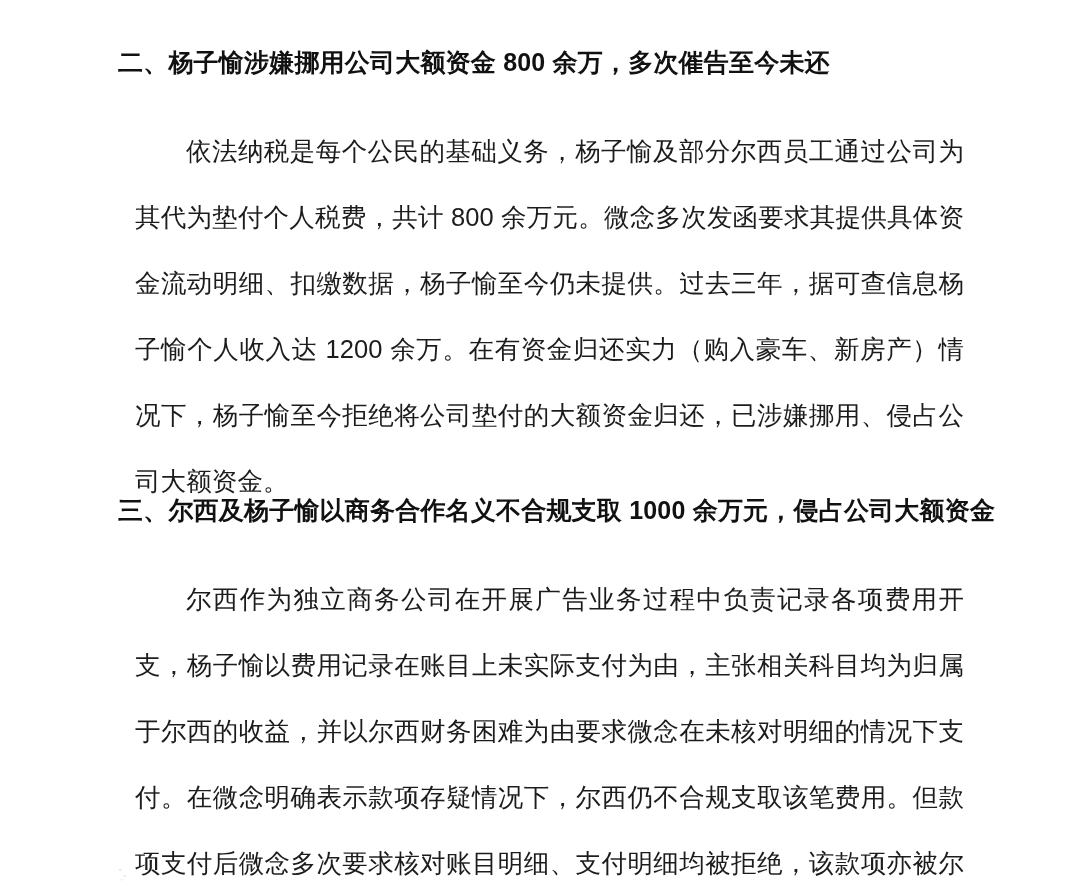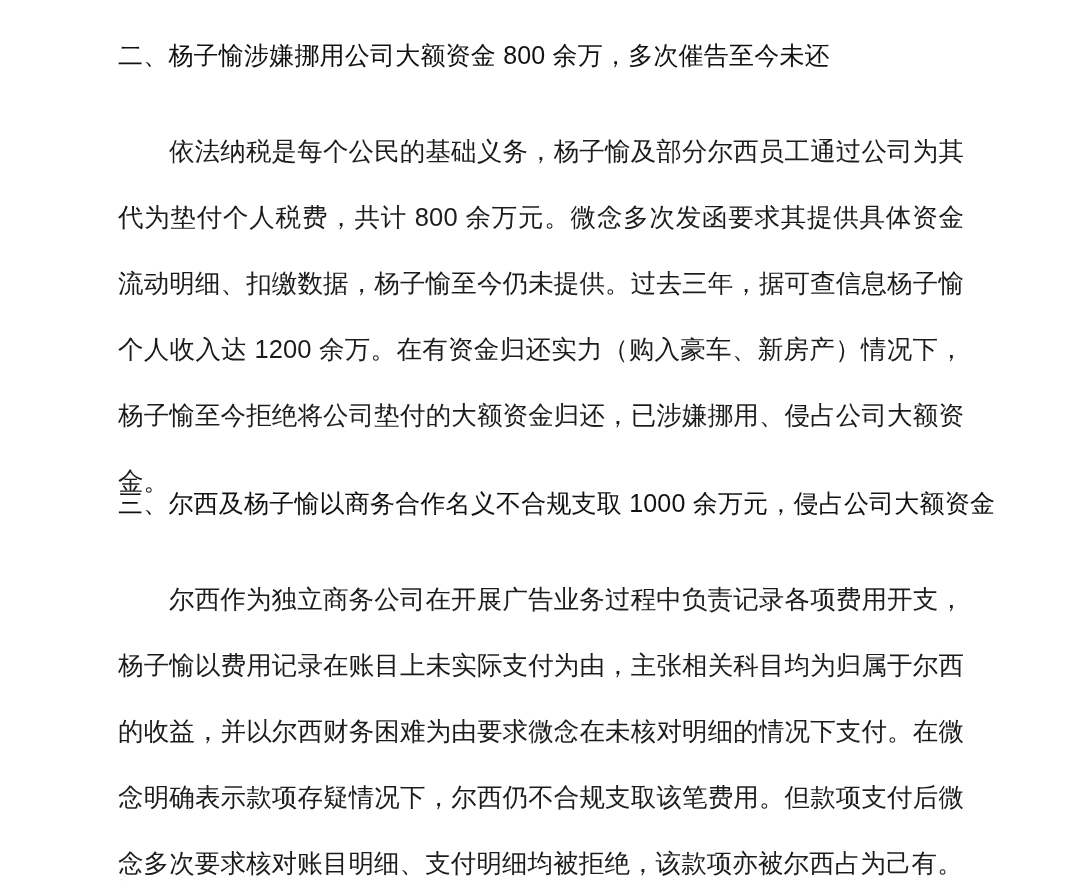--- a/index.html
+++ b/index.html
@@ -25,36 +25,38 @@
 
   .content {
     position: absolute;
     left: 118px;
     top: 0;
     width: 846px;
   }
 
   .section-heading {
     font-size: 25px;
-    font-weight: 400;
+    font-weight: 700;
     letter-spacing: 0.2px;
     color: #111111;
     line-height: 1.25;
     white-space: nowrap;
+    margin-top: 7px;
   }
 
   .body-paragraph {
     font-size: 25.5px;
     font-weight: 400;
     color: #1c1c1c;
     line-height: 66px;
     text-align: justify;
     text-justify: inter-character;
     text-indent: 2em;
     letter-spacing: 0.1px;
+    margin-left: 17px;
   }
 
   
   .block-s2-heading { position: absolute; left: 0; top: 40px; }
   .block-s2-body    { position: absolute; left: 0; top: 92px; width: 846px; }
   .block-s3-heading { position: absolute; left: 0; top: 488px; }
   .block-s3-body    { position: absolute; left: 0; top: 540px; width: 846px; }
 
   .scan-artifact {
     position: absolute;

